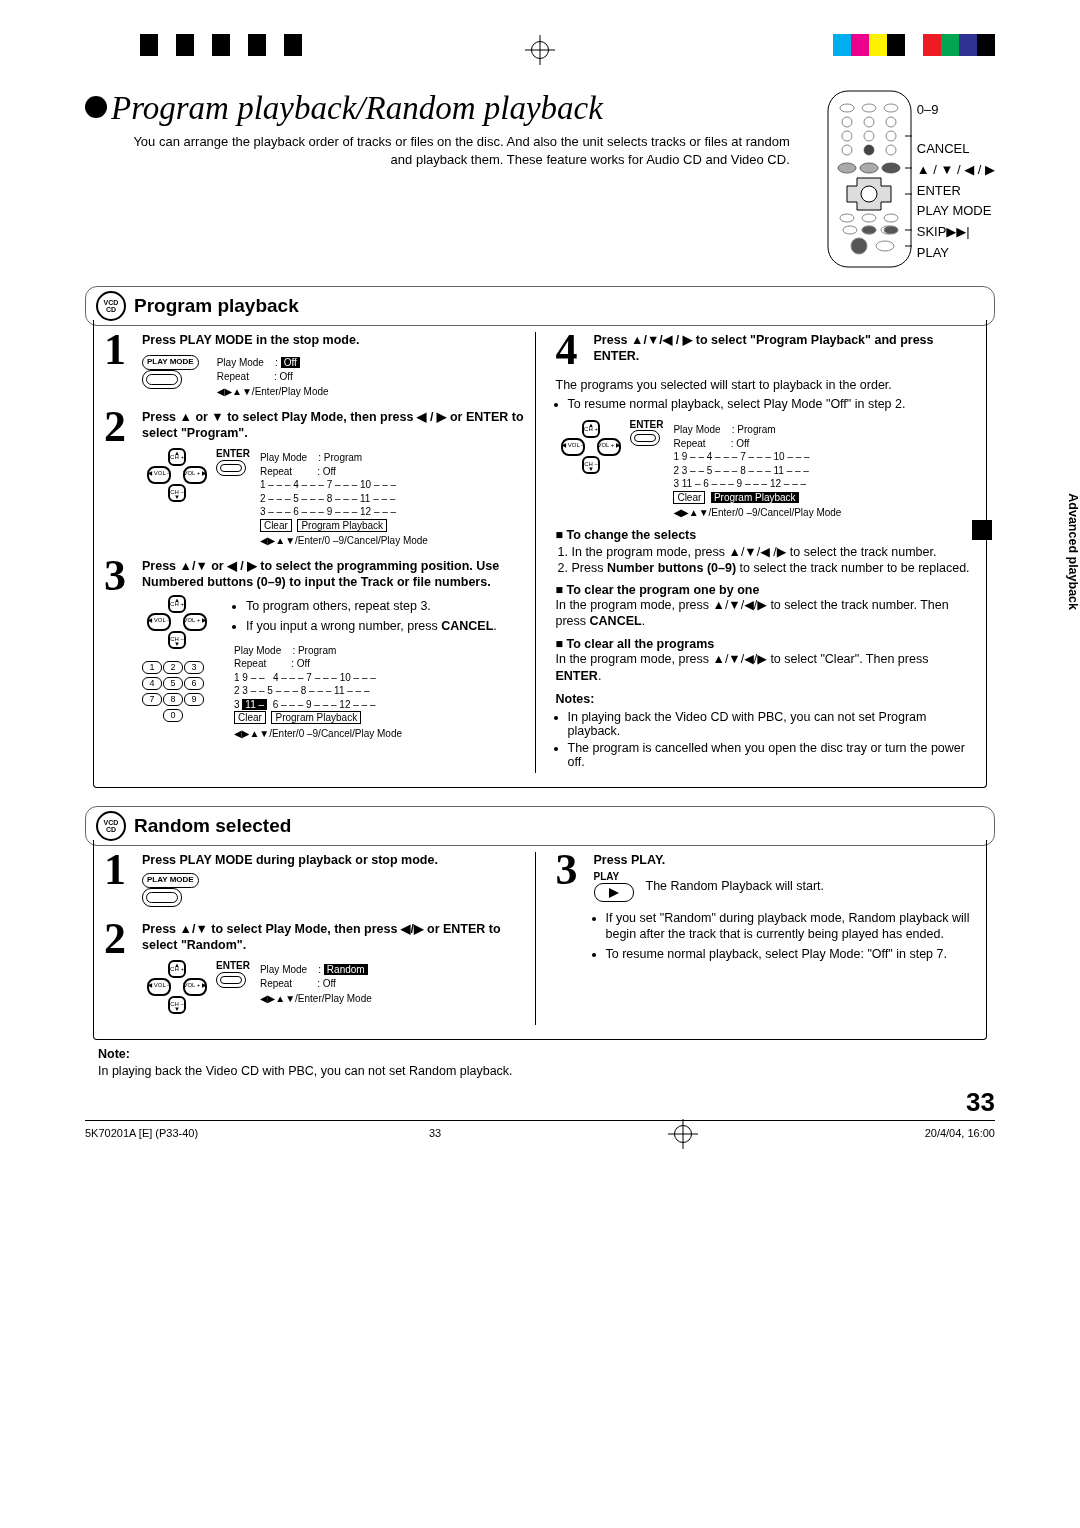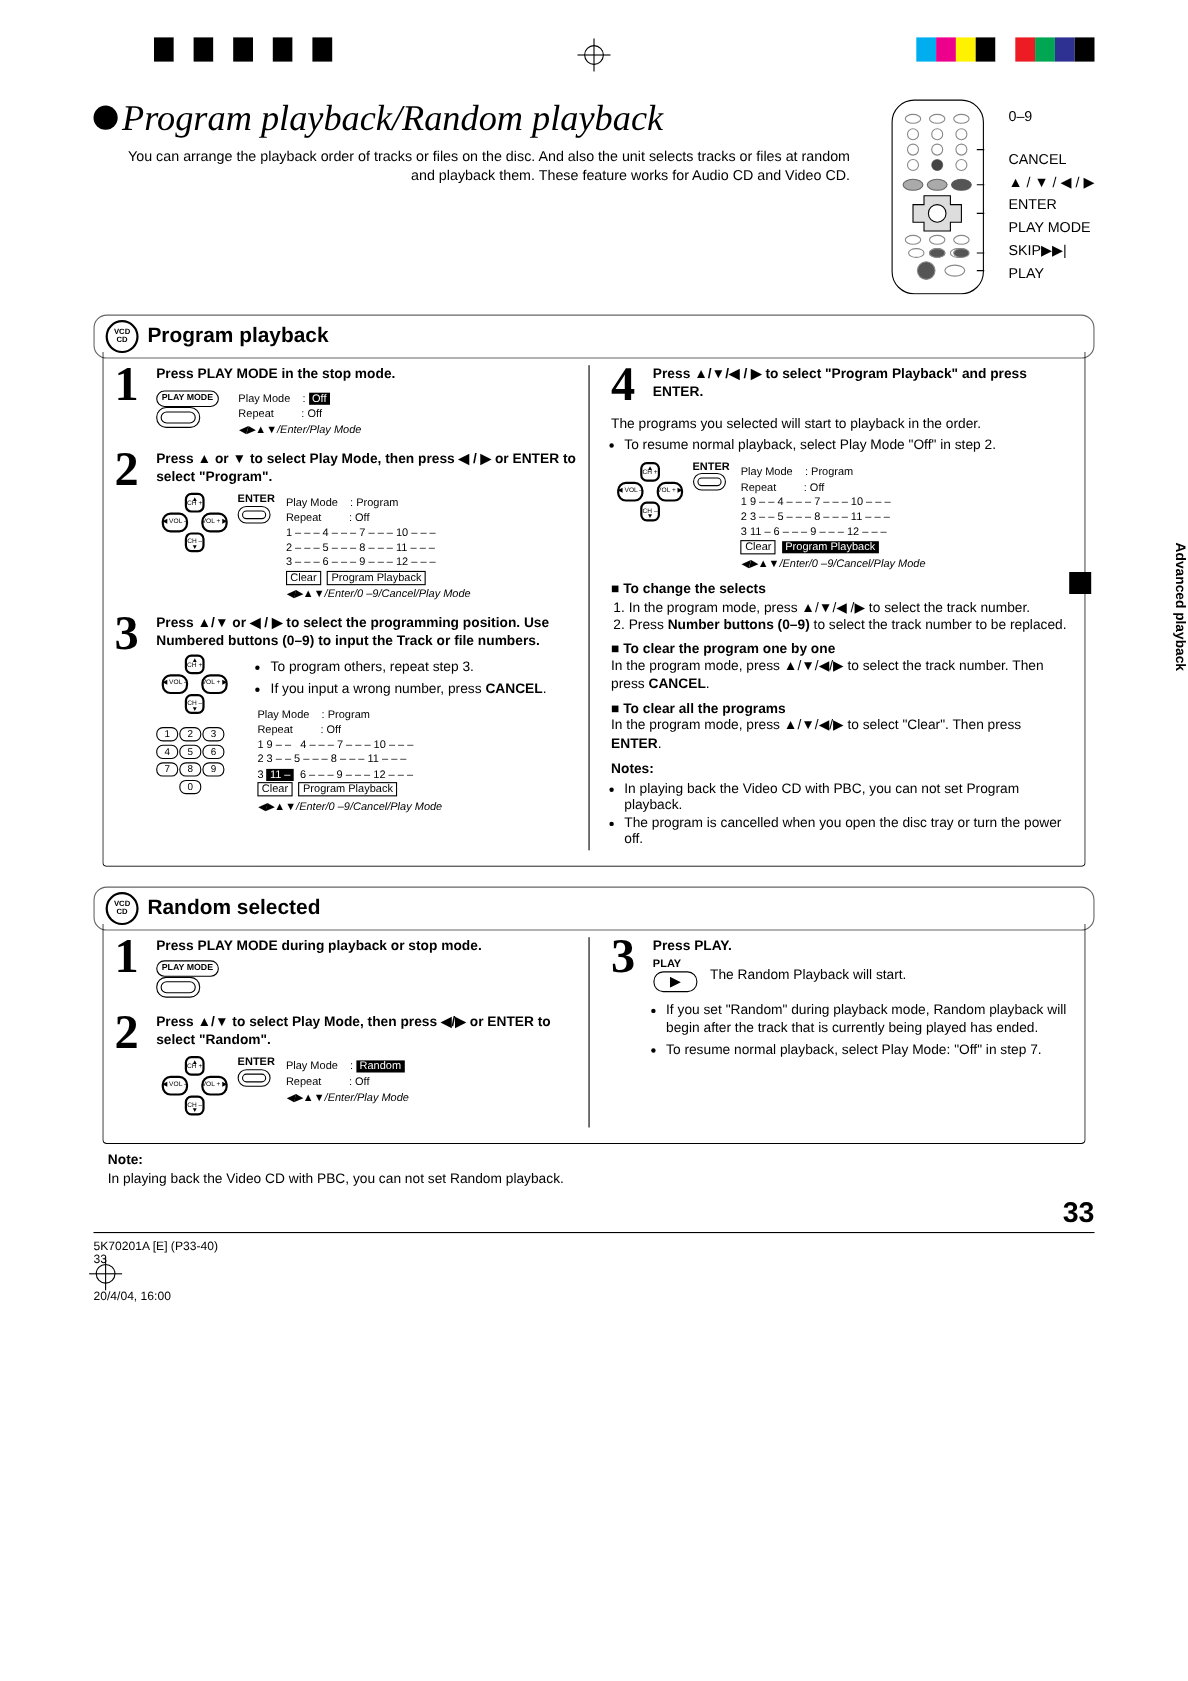--- a/index.html
+++ b/index.html
@@ -60,21 +60,21 @@
     width: 22px; height: 22px;
     background: #000;
     border-radius: 50%;
   }
   .intro {
     font-size: 13px;
     line-height: 1.35;
     margin-left: 26px;
     text-align: right;
   }
-  .remote-wrap { display: flex; gap: 22px; align-items: flex-start; padding-left: 17px; }
+  .remote-wrap { display: flex; gap: 5px; align-items: center; padding-left: 17px; }
   .remote-svg { flex-shrink: 0; }
   .remote-labels { font-size: 13px; margin-top: 6px; line-height: 1.6; }
 
   .section-bar {
     margin-top: 18px;
     border: 1px solid #666;
     border-radius: 12px;
     padding: 4px 10px;
     display: flex;
     align-items: center;
@@ -119,21 +119,21 @@
   ul.bul li { margin-bottom: 3px; }
 
   .osd {
     font-size: 10px;
     line-height: 1.35;
     margin-top: 4px;
     white-space: nowrap;
   }
   .osd .hl { background: #000; color: #fff; padding: 0 3px; }
   .osd .box { border: 1px solid #000; padding: 0 3px; }
-  .osd-footer { font-size: 10px; margin-top: 2px; font-style: italic; }
+  .osd-footer { font-size: 10px; margin-top: 2px; }
   .mini { font-size: 10px; }
 
   .btn-label {
     border: 1.5px solid #000; border-radius: 10px;
     font-size: 8px; font-weight: bold; padding: 1px 4px;
     display: inline-block;
   }
   .oval-btn {
     width: 38px; height: 17px; border: 1.5px solid #000; border-radius: 9px;
     display: inline-block; position: relative;
@@ -173,21 +173,20 @@
     margin: 8px 0 2px 0;
     border-bottom: 1px solid #000;
     padding-bottom: 2px;
   }
   .footer {
     display: flex;
     justify-content: space-between;
     font-size: 11px;
     padding: 4px 0 30px 0;
     position: relative;
-    flex-direction: column;
   }
   .footer .reg-cross { position: relative; transform: none; left: 0; top: -4px; }
 
   .keypad { font-size: 9px; display: grid; grid-template-columns: repeat(3, 18px); gap: 3px; }
   .keypad div { width:18px; height:11px; border:1px solid #000; border-radius:6px; text-align:center; line-height:11px; }
   .relpos { position: relative; }
   .page-wrap { position: relative; }
 </style>
 </head>
 <body>

